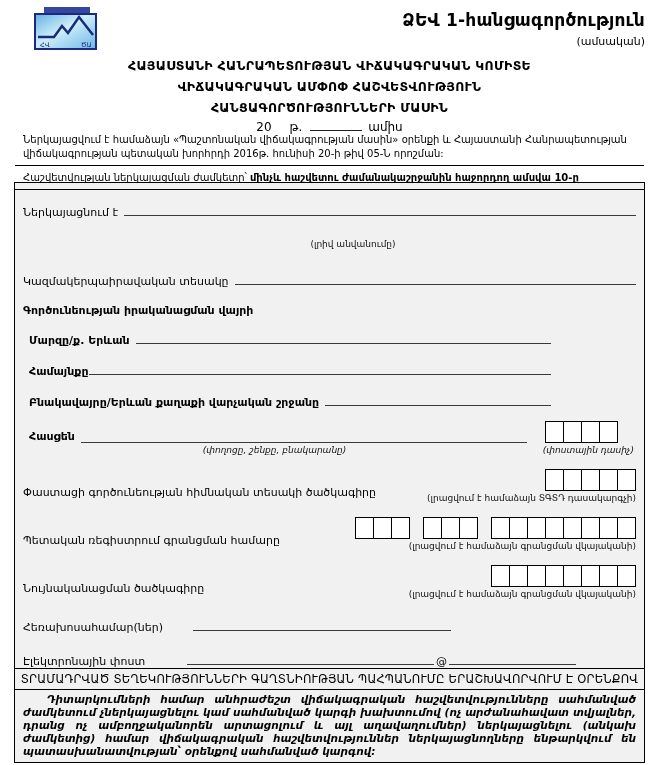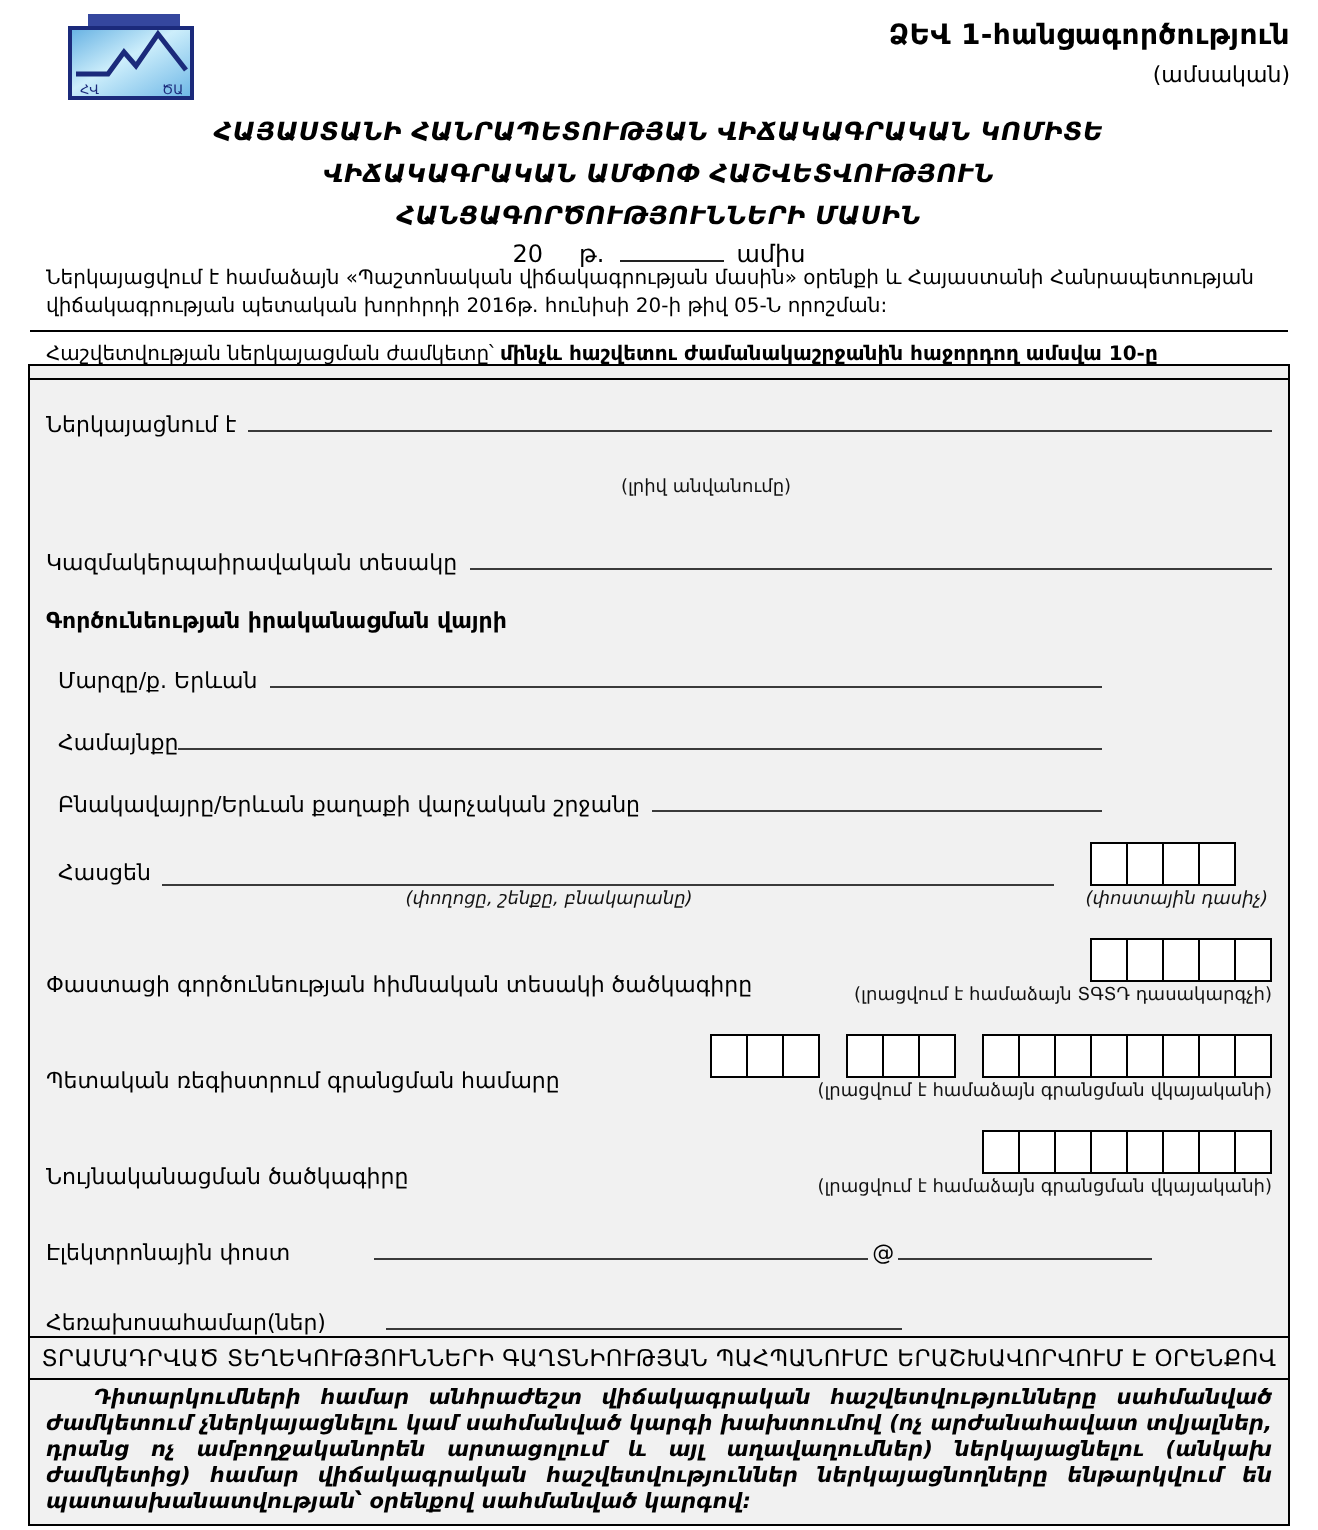--- a/index.html
+++ b/index.html
@@ -15,23 +15,23 @@
     width:659px;height:765px;overflow:hidden;
     background:var(--page-bg);
     color:#000;
     font-family:"DejaVu Sans","Liberation Sans",sans-serif;
   }
   .page{position:relative;width:659px;height:765px;}
 
   
   .logo{position:absolute;left:34px;top:7px;width:64px;height:44px;}
   .form-code{position:absolute;right:14px;top:10px;text-align:right;}
-  .form-code .code{font-weight:bold;font-size:14px;letter-spacing:.2px;}
+  .form-code .code{font-weight:bold;font-size:17px;letter-spacing:.2px;}
   .form-code .period{font-size:11px;margin-top:5px;}
-  .center-heads{position:absolute;left:0;top:55px;width:100%;text-align:center;font-style:italic;}
+  .center-heads{position:absolute;left:0;top:55px;width:100%;text-align:center;}
   .center-heads .h{font-weight:bold;font-size:12.5px;line-height:21px;letter-spacing:.3px;}
   .year-line{position:absolute;left:0;top:120px;width:100%;text-align:center;font-size:12px;}
   .year-line .gap{display:inline-block;width:18px;}
   .year-line .uline{display:inline-block;width:52px;border-bottom:1px solid #222;height:11px;margin:0 6px 0 8px;}
 
   
   .panel{
     position:absolute;left:14px;top:182px;width:631px;height:581px;
     border:1px solid var(--border);
     background:var(--panel-bg);
@@ -43,21 +43,21 @@
   .deadline-row b{margin-left:3px;}
 
   .fields{flex:1;padding:6px 8px 0 8px;position:relative;}
   .frow{display:flex;align-items:baseline;}
   .frow .lbl{white-space:nowrap;}
   .uline{display:inline-block;border-bottom:1px solid var(--line);height:12px;}
   .grow{flex:1;margin-left:6px;}
   .hint{font-size:9px;color:#111;}
   .it{font-style:italic;}
   .sec-title{font-weight:bold;margin-top:16px;}
-  .indent{padding-left:6px;}
+  .indent{padding-left:6px;font-weight:bold;}
 
   .r-presenter{margin-top:8px;}
   .presenter-hint{margin-left:100px;width:460px;text-align:center;margin-top:20px;}
   .r-orgtype{margin-top:24px;}
   .r-region{margin-top:15px;}
   .r-community{margin-top:16px;}
   .r-settlement{margin-top:16px;}
 
   .r-address{margin-top:12px;display:flex;align-items:flex-end;}
   .r-address .uline{height:12px;}
@@ -238,32 +238,32 @@
               <span class="cell"></span>
               <span class="cell"></span>
               <span class="cell"></span>
               <span class="cell"></span>
             </span>
           <span class="hint boxhint">(լրացվում է համաձայն գրանցման վկայականի)</span>
         </span>
       </div>
 
 
+      <div class="frow r-phone">
+        <span class="lbl">Հեռախոսահամար(ներ)</span>
+        <span class="uline"></span>
+      </div>
+
       <div class="frow r-email">
         <span class="lbl">Էլեկտրոնային փոստ</span>
         <span class="uline uline1"></span>
         <span class="at">@</span>
         <span class="uline uline2"></span>
       </div>
 
-      <div class="frow r-phone">
-        <span class="lbl">Հեռախոսահամար(ներ)</span>
-        <span class="uline"></span>
-      </div>
-
     </div>
 
     <div class="conf-row">ՏՐԱՄԱԴՐՎԱԾ ՏԵՂԵԿՈՒԹՅՈՒՆՆԵՐԻ ԳԱՂՏՆԻՈՒԹՅԱՆ ՊԱՀՊԱՆՈՒՄԸ ԵՐԱՇԽԱՎՈՐՎՈՒՄ Է ՕՐԵՆՔՈՎ</div>
 
     <div class="warn-row">Դիտարկումների համար անհրաժեշտ վիճակագրական հաշվետվությունները սահմանված ժամկետում չներկայացնելու կամ սահմանված կարգի խախտումով (ոչ արժանահավատ տվյալներ, դրանց ոչ ամբողջականորեն արտացոլում և այլ աղավաղումներ) ներկայացնելու (անկախ ժամկետից) համար վիճակագրական հաշվետվություններ ներկայացնողները ենթարկվում են պատասխանատվության՝ օրենքով սահմանված կարգով:</div>
 
   </div>
 </div>
 
 </body></html>

